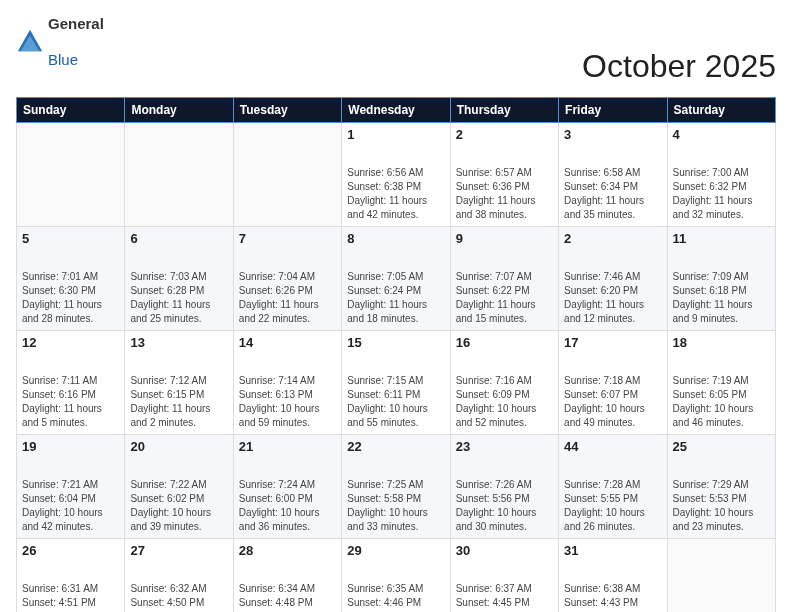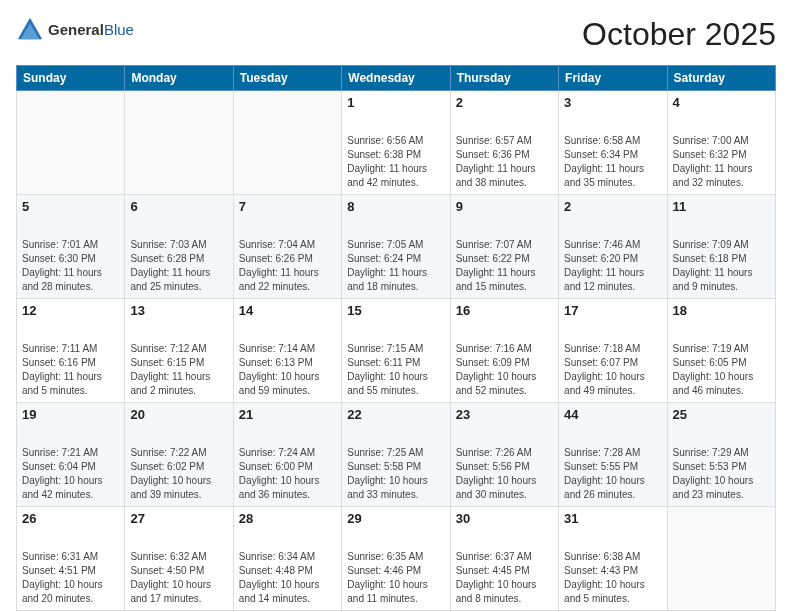--- a/index.html
+++ b/index.html
@@ -16,22 +16,23 @@
       align-items: flex-start;
       margin-bottom: 12px;
     }
     .logo {
       display: flex;
       align-items: center;
       gap: 4px;
     }
     .logo-text {
       display: flex;
-      flex-direction: row;
+      flex-direction: column;
       line-height: 1.1;
+      gap: 19px;
     }
     .logo-general {
       font-size: 15px;
       font-weight: bold;
       color: #333;
     }
     .logo-blue {
       font-size: 15px;
       font-weight: normal;
       color: #1a5fa8;
@@ -40,32 +41,33 @@
       width: 28px;
       height: 28px;
     }
     .title-block {
       text-align: right;
     }
     .month-title {
       font-size: 32px;
       font-weight: normal;
       color: #222;
+      margin-top: 32px;
     }
     .location {
       font-size: 14px;
       color: #555;
     }
     .calendar {
       width: 100%;
       border-collapse: collapse;
       border: 1px solid #ccc;
     }
     .calendar th {
-      background-color: #0369a1;
+      background-color: #0f172a;
       color: #fff;
       font-size: 12px;
       font-weight: bold;
       text-align: left;
       padding: 5px 6px;
       border: 1px solid #5590cc;
     }
     .calendar td {
       width: calc(100% / 7);
       vertical-align: top;

